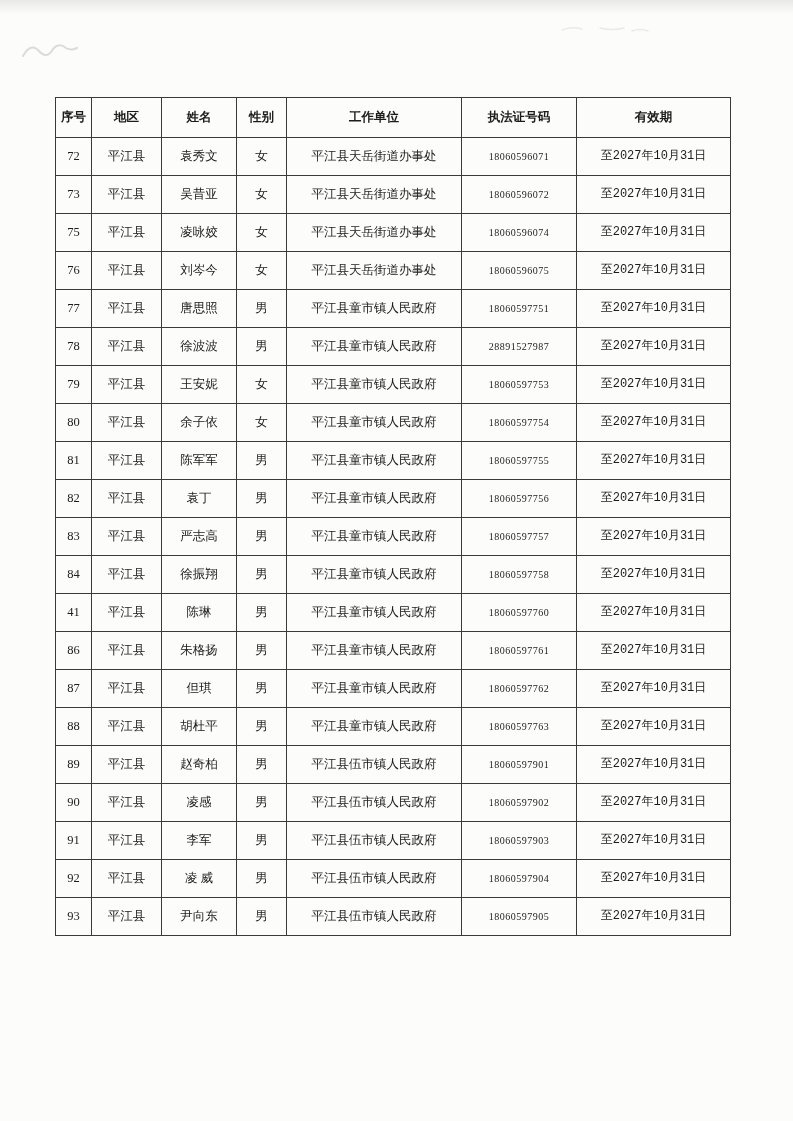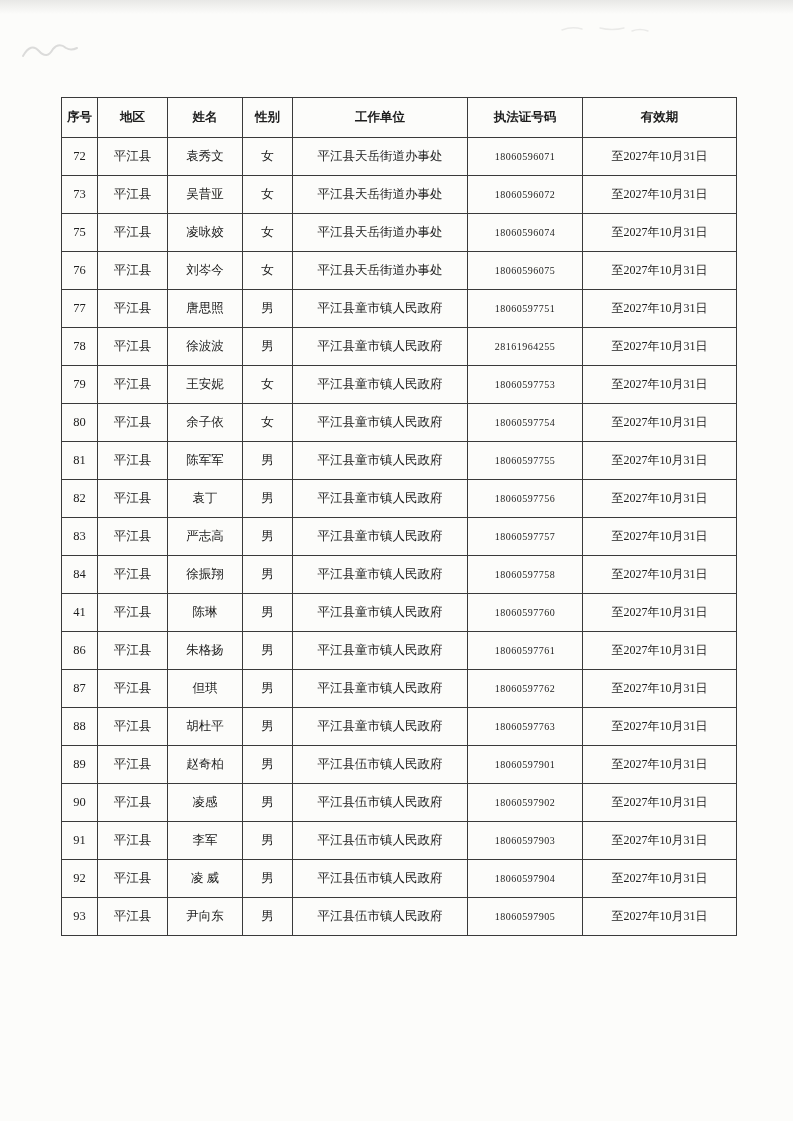--- a/index.html
+++ b/index.html
@@ -31,21 +31,21 @@
     opacity: 0.5;
   }
   .artifact2 {
     position: absolute;
     left: 560px;
     top: 22px;
     opacity: 0.35;
   }
   table.cert-table {
     position: absolute;
-    left: 61px;
+    left: 55px;
     top: 97px;
     width: 675px;
     border-collapse: collapse;
     table-layout: fixed;
     padding-left: 42px;
   }
   .cert-table th, .cert-table td {
     border: 1px solid #3a3a3a;
     text-align: center;
     vertical-align: middle;
@@ -67,20 +67,21 @@
   .col-gender { width: 50px; }
   .col-work-unit { width: 175px; }
   .col-certificate-number { width: 115px; }
   .col-validity { width: 154px; }
   .cert-table td[data-name="cell-certificate-number"] {
     font-size: 10px;
     letter-spacing: 0.5px;
   }
   .cert-table td[data-name="cell-validity"] {
     font-size: 12px;
+    font-family: Liberation Mono, monospace;
   }
 </style>
 </head>
 <body>
 
 <div class="page" data-name="scanned-document-page">
 
   <div class="scan-noise" data-name="scan-noise-band"></div>
 
   <svg class="artifact" data-name="scan-smudge-mark" width="70" height="32" viewBox="0 0 70 32">
@@ -157,21 +158,21 @@
           <td data-name="cell-work-unit">平江县童市镇人民政府</td>
           <td data-name="cell-certificate-number">18060597751</td>
           <td data-name="cell-validity">至2027年10月31日</td>
         </tr>
         <tr data-name="table-row">
           <td data-name="cell-index">78</td>
           <td data-name="cell-region">平江县</td>
           <td data-name="cell-name">徐波波</td>
           <td data-name="cell-gender">男</td>
           <td data-name="cell-work-unit">平江县童市镇人民政府</td>
-          <td data-name="cell-certificate-number">28161964255</td>
+          <td data-name="cell-certificate-number">28891527987</td>
           <td data-name="cell-validity">至2027年10月31日</td>
         </tr>
         <tr data-name="table-row">
           <td data-name="cell-index">79</td>
           <td data-name="cell-region">平江县</td>
           <td data-name="cell-name">王安妮</td>
           <td data-name="cell-gender">女</td>
           <td data-name="cell-work-unit">平江县童市镇人民政府</td>
           <td data-name="cell-certificate-number">18060597753</td>
           <td data-name="cell-validity">至2027年10月31日</td>

